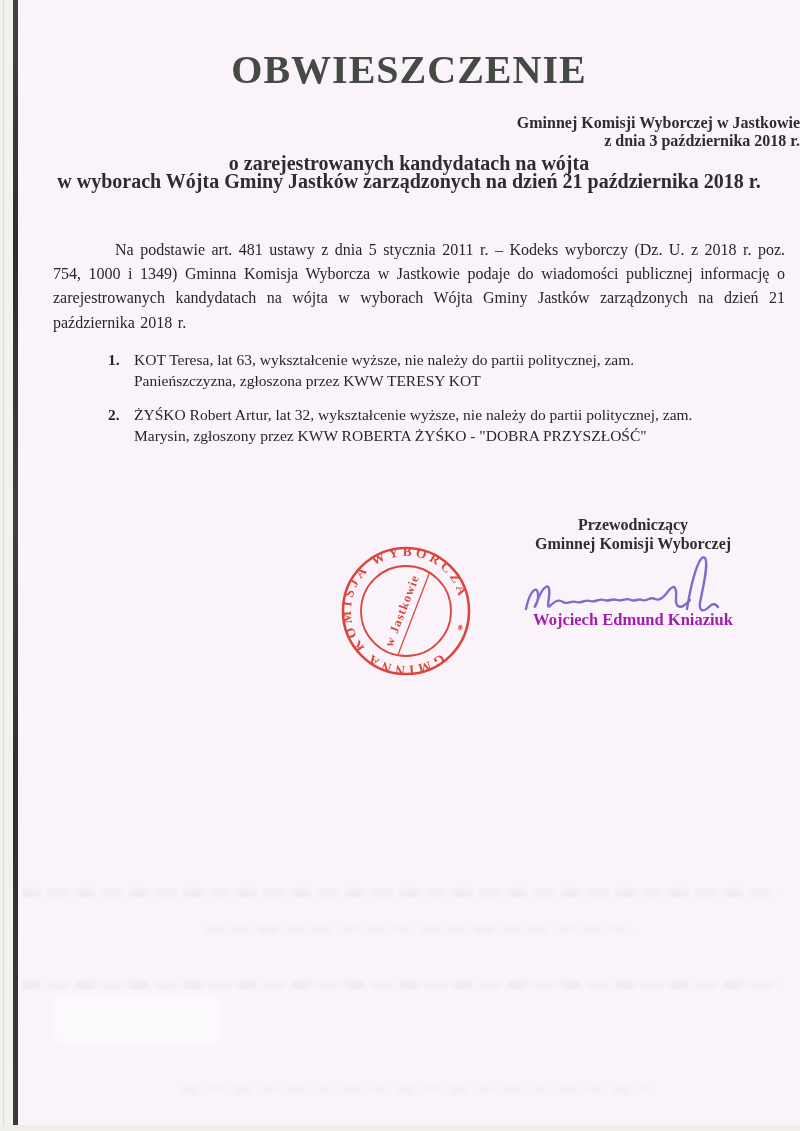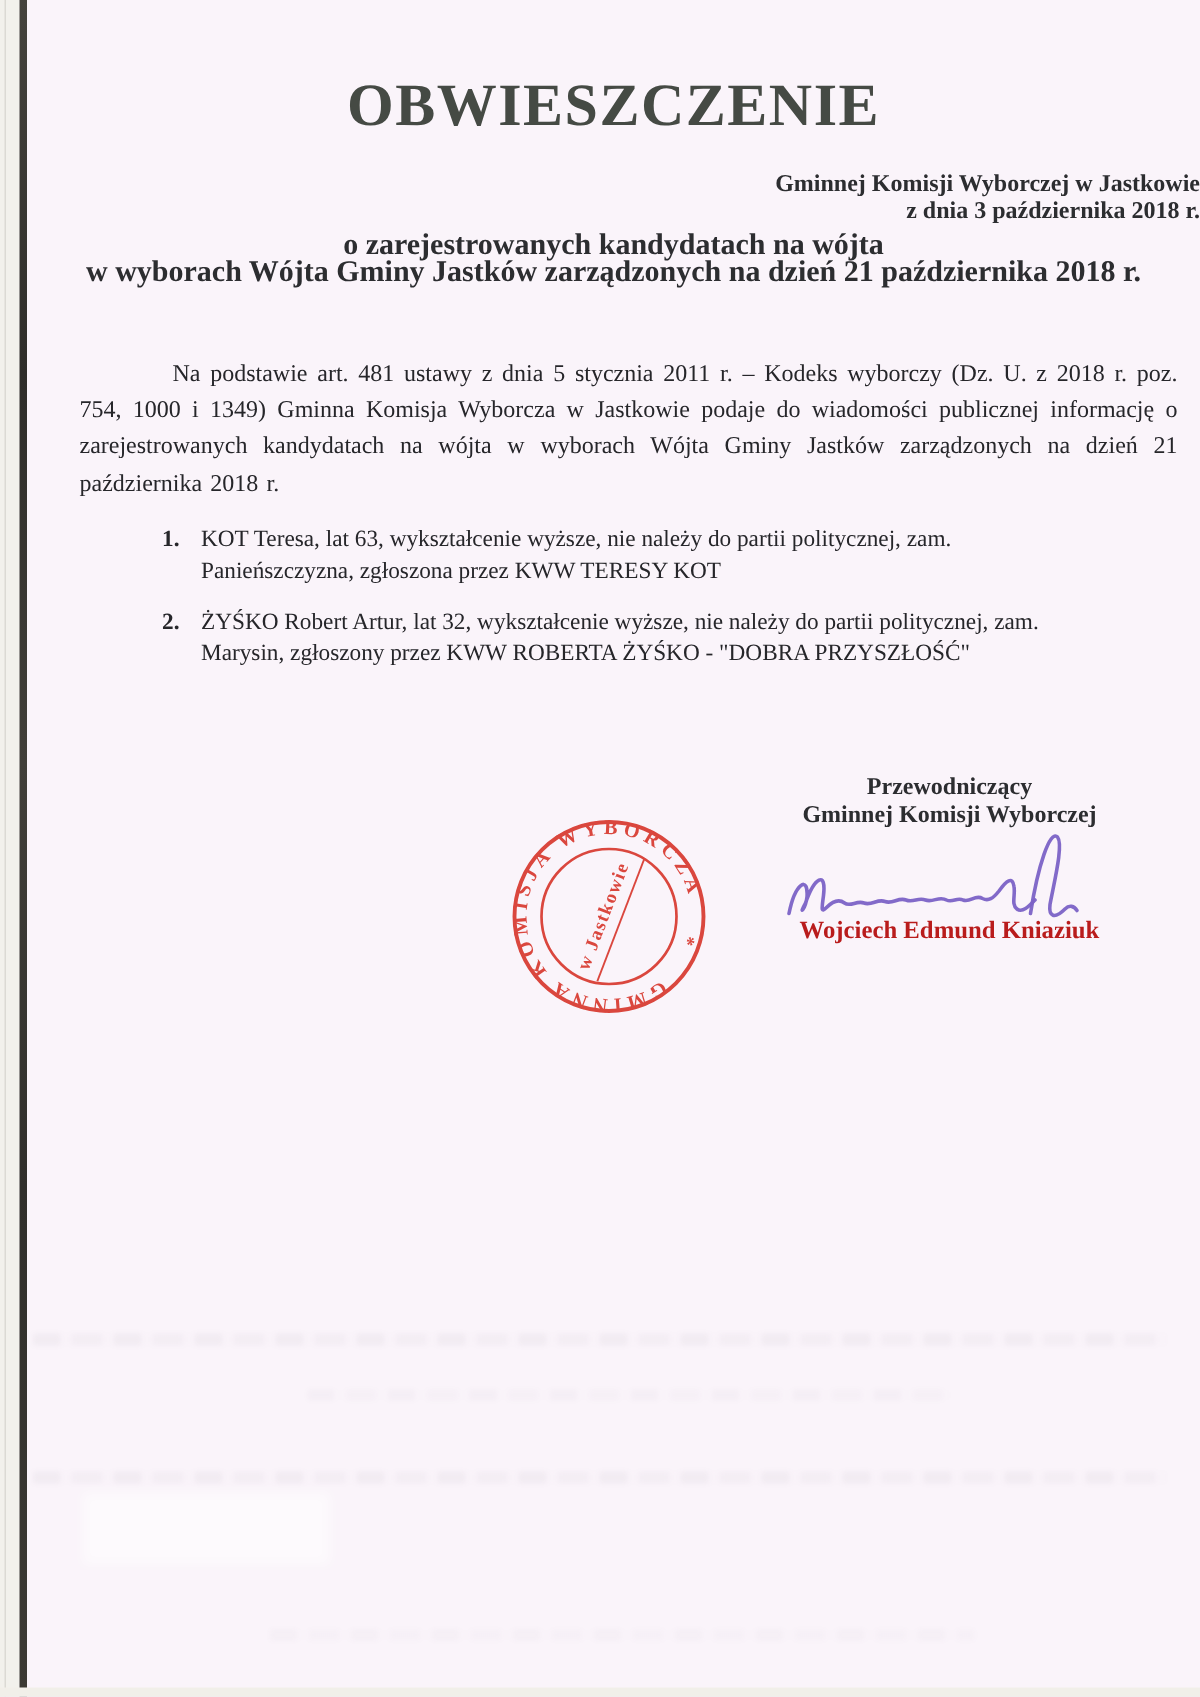--- a/index.html
+++ b/index.html
@@ -47,21 +47,21 @@
     word-spacing:1.5px;
   }
   .candidates{position:absolute;left:108px;top:349px;width:620px;}
   .candidate{display:flex;margin-bottom:13px;font-size:15.5px;line-height:21px;}
   .candidate .num{font-weight:bold;width:26px;flex:0 0 26px;}
   .candidate .desc{width:586px;}
   
   .sig-block{position:absolute;left:500px;top:516px;width:266px;text-align:center;
     font-size:16px;font-weight:bold;line-height:18.5px;color:#2c2d30;}
   .sig-name{position:absolute;left:500px;top:610px;width:266px;text-align:center;
-    font-size:16.5px;font-weight:bold;color:#b91c1c;}
+    font-size:16.5px;font-weight:bold;color:#a21caf;}
   .sig-svg{position:absolute;left:498px;top:543px;pointer-events:none;}
   .sig-stroke{stroke:var(--sig-ink);stroke-width:2.4;fill:none;
     stroke-linecap:round;stroke-linejoin:round;opacity:.95;}
   
   .stamp-svg{position:absolute;left:338px;top:543px;opacity:.92;pointer-events:none;}
   .stamp-stroke{stroke:var(--stamp-ink);fill:none;}
   .stamp-text{fill:var(--stamp-ink);font-family:"Liberation Serif","DejaVu Serif",serif;font-weight:bold;}
 </style>
 </head>
 <body>

